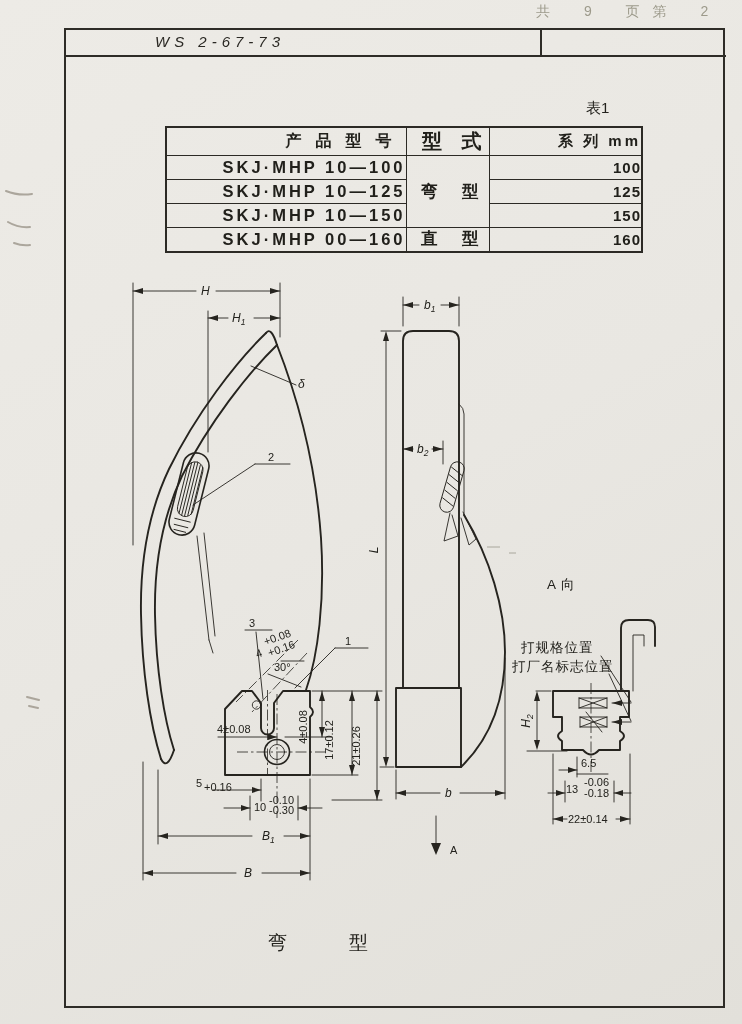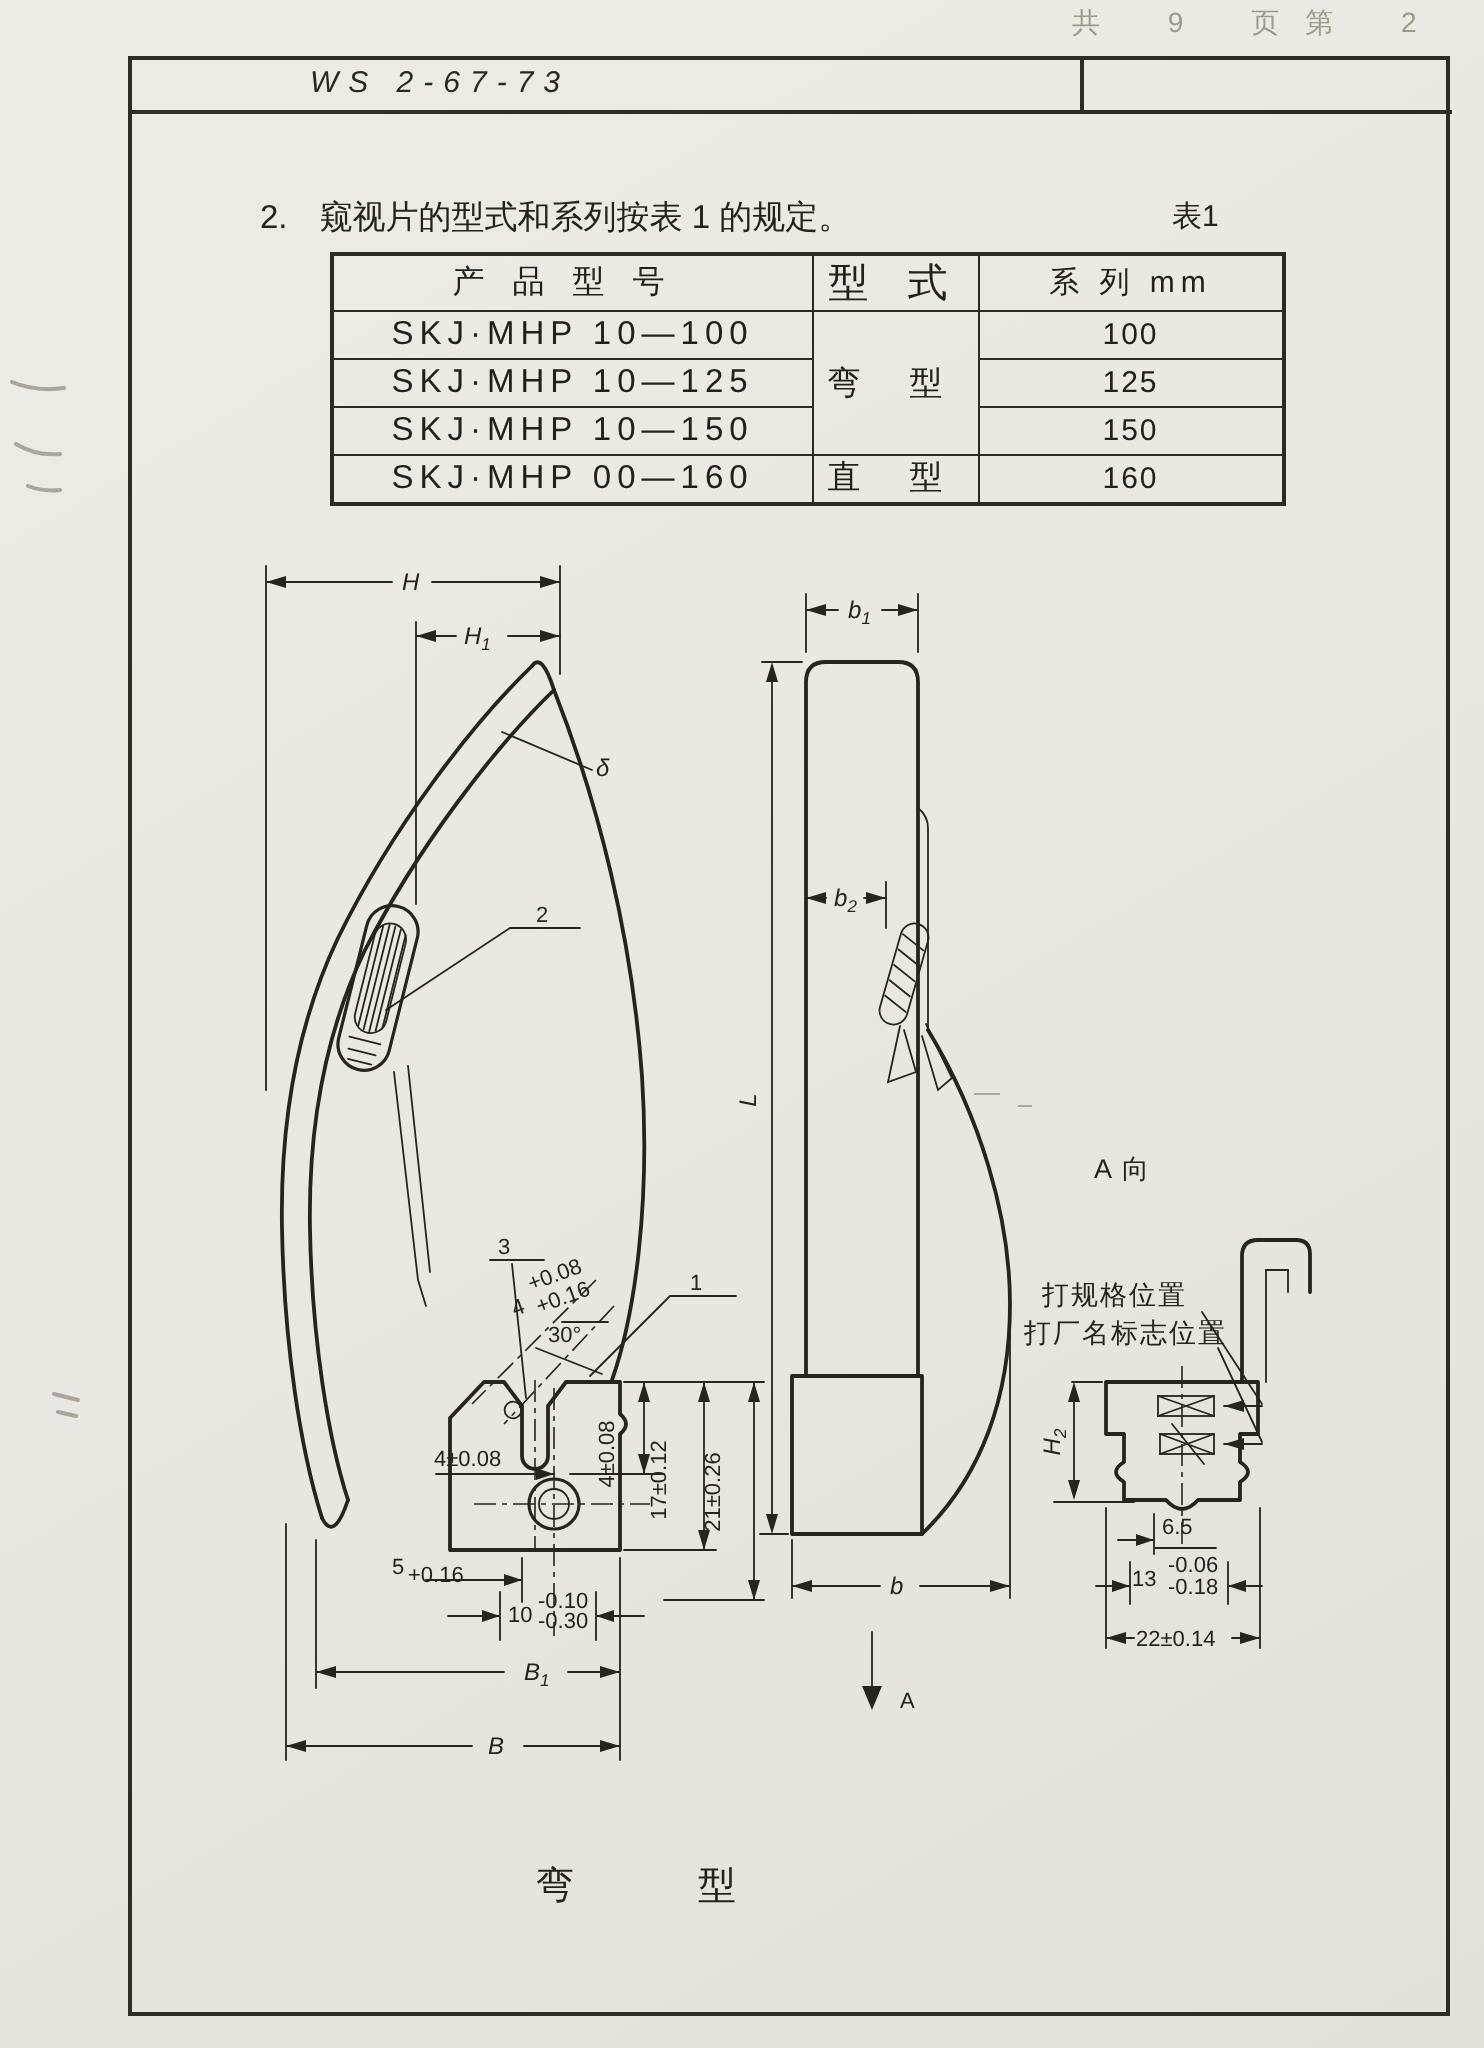--- a/index.html
+++ b/index.html
@@ -33,21 +33,21 @@
   .sec3{left:127px;top:249px;}
   .sec .sec-num{margin-right:16px;}
   .tbl-label{position:absolute;left:586px;top:99px;font-size:15px;text-align:right;}
   
   table.t1{
     position:absolute;left:165px;top:126px;border-collapse:collapse;
     table-layout:fixed;color:#21201b;
   }
   table.t1,table.t1 th,table.t1 td{border:1.6px solid #2c2a25;}
   table.t1{border-width:2.5px;border-style:solid;}
-  table.t1 th,table.t1 td{padding:0;text-align:center;vertical-align:middle;font-weight:normal;margin-top:45px;}
+  table.t1 th,table.t1 td{padding:0;text-align:right;vertical-align:middle;font-weight:bold;margin-top:45px;}
   .c-model{width:240px;} .c-type{width:83px;} .c-series{width:153px;}
   tr.hdr{height:26px;}
   tr.row{height:24px;}
   th.h-model{font-size:16px;letter-spacing:14px;}
   th.h-type{font-size:20px;letter-spacing:7px;}
   th.h-series{font-size:15px;letter-spacing:3px;}
   td.td-model{font-size:16.5px;letter-spacing:3px;}
   td.td-type{font-size:16.5px;letter-spacing:10px;}
   td.td-num{font-size:15px;letter-spacing:1px;}
   
@@ -73,23 +73,20 @@
 
 <div class="page">
 
   <div class="hand-note">共 9 页第 2 页</div>
 
   <div class="sheet-border"></div>
   <div class="header-underline"></div>
   <div class="header-divider"></div>
   <div class="doc-number">WS 2-67-73</div>
 
-  <div class="sec sec2">
-    <span class="sec-num">2.</span><span>窥视片的型式和系列按表 1 的规定。</span>
-  </div>
   <div class="tbl-label">表1</div>
 
   <table class="t1">
     <colgroup>
         <col class="c-model">
         <col class="c-type">
         <col class="c-series">
       </colgroup>
     <tbody>
         <tr class="hdr">

